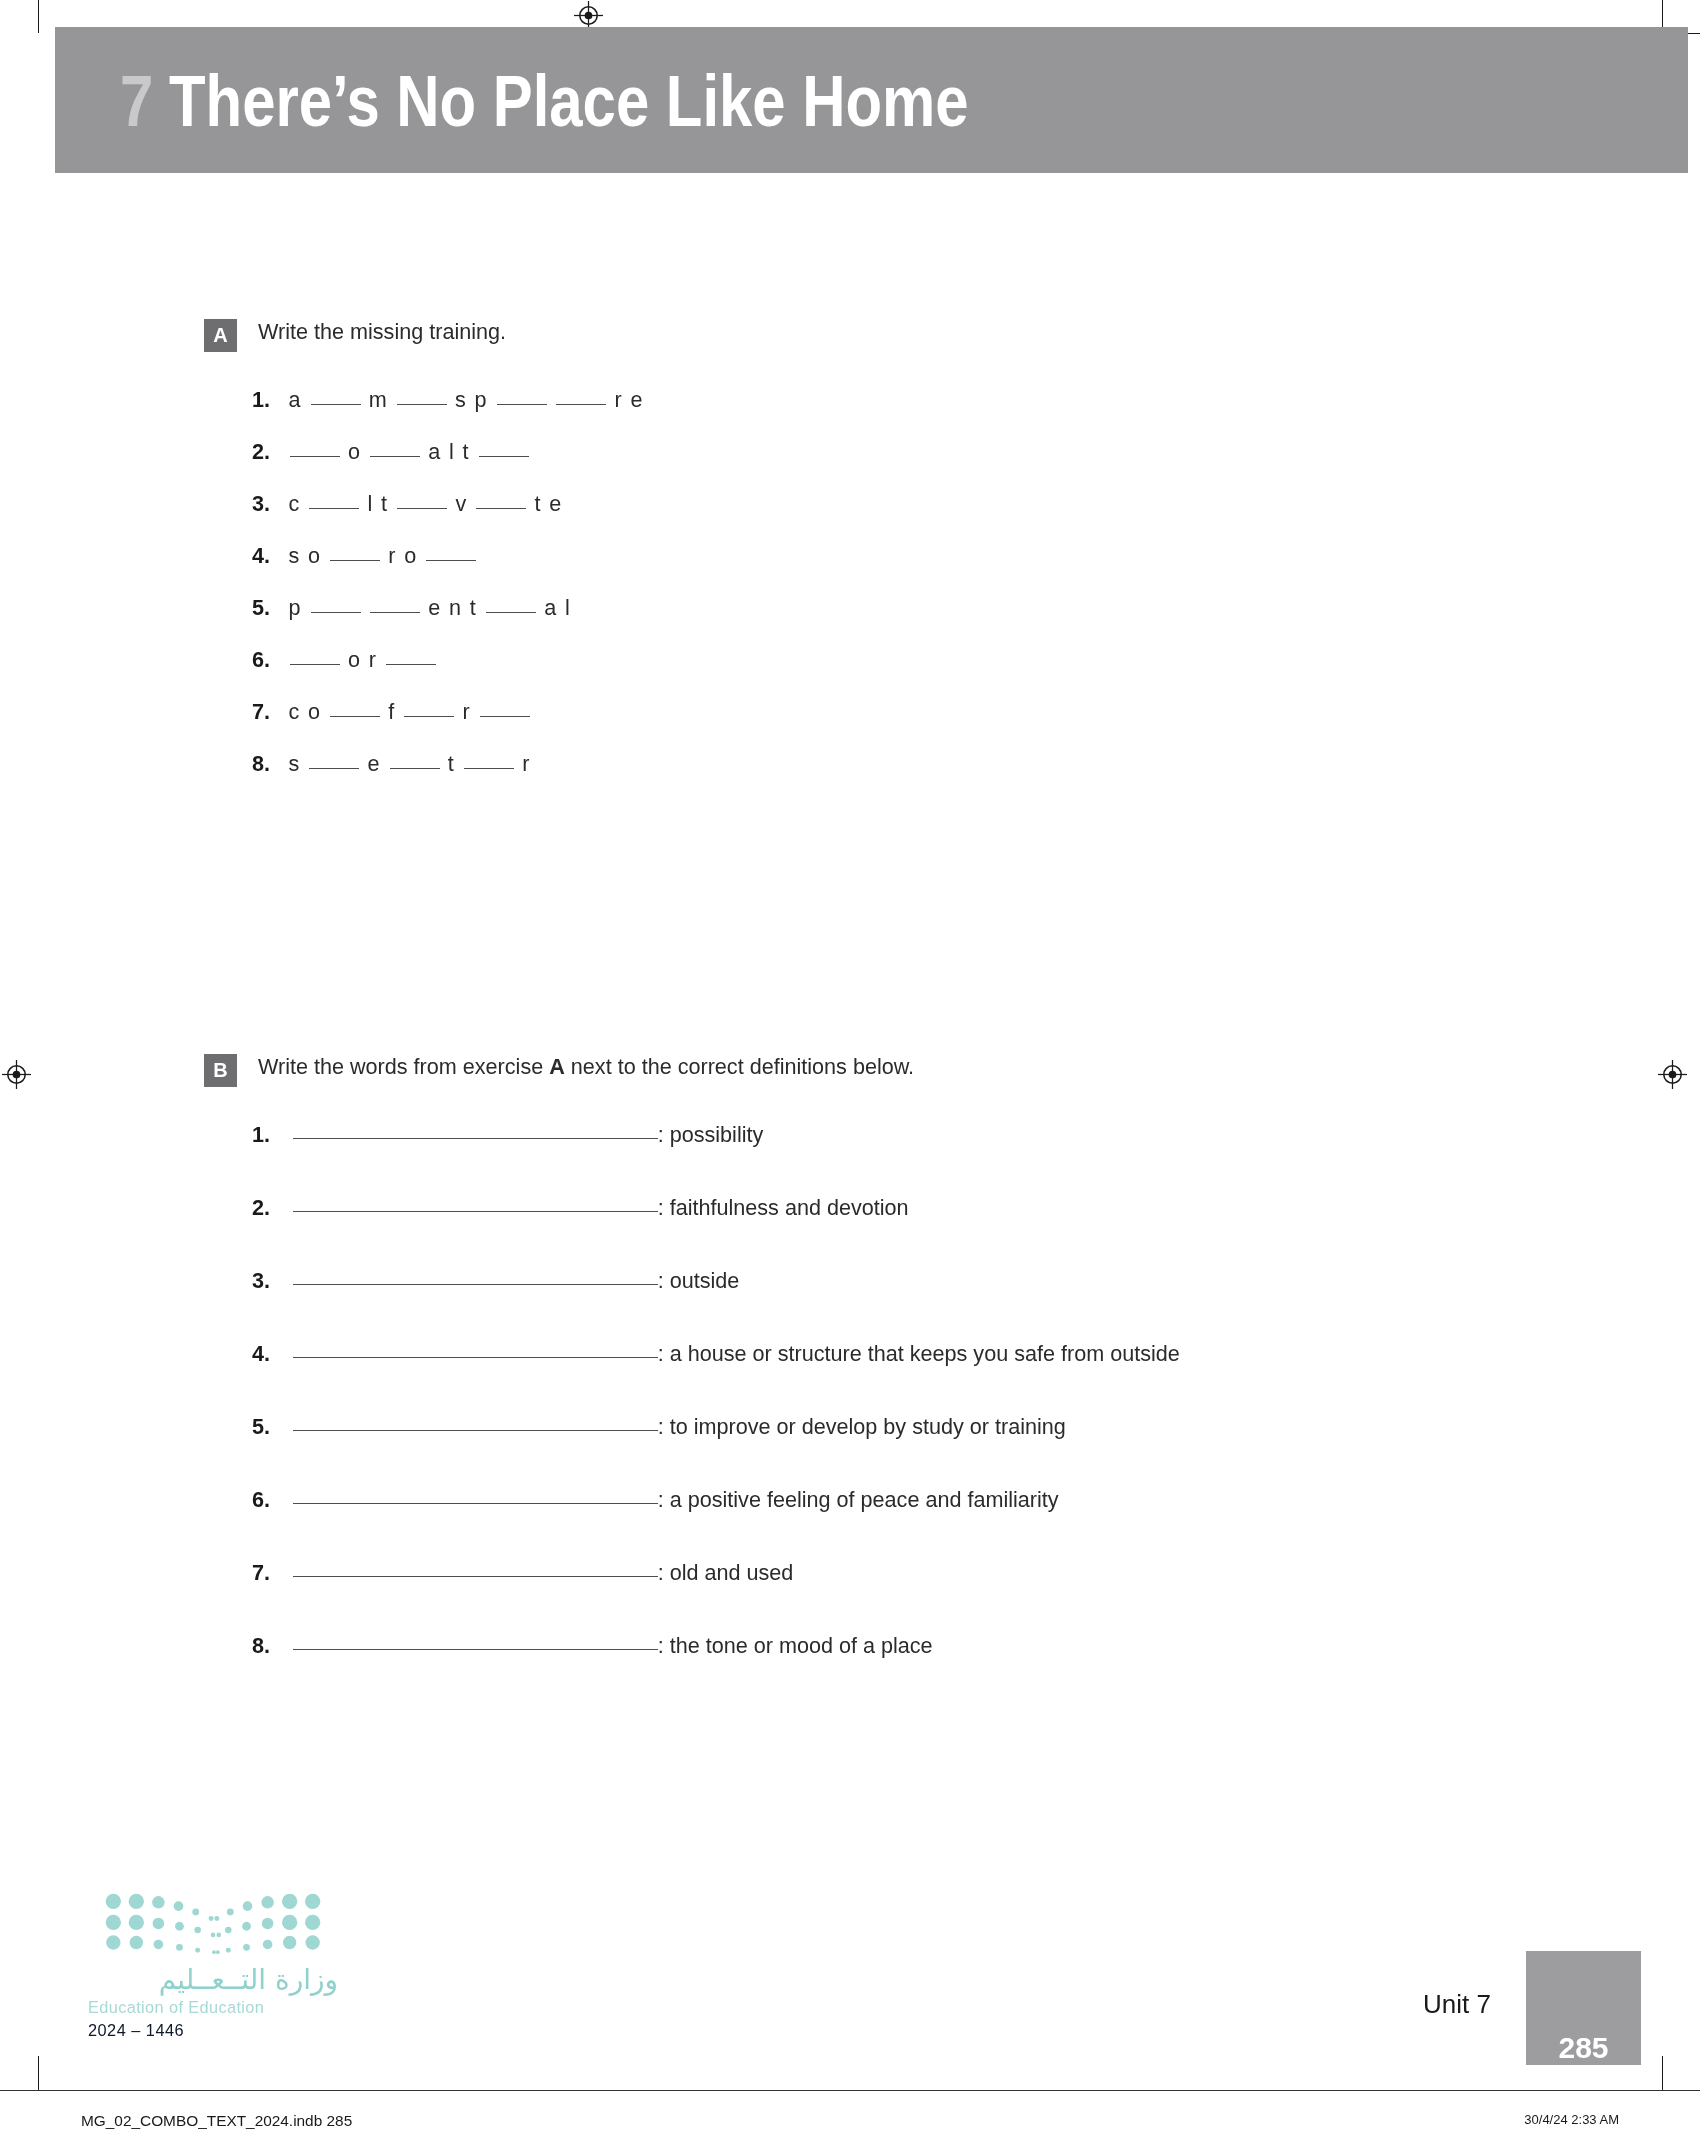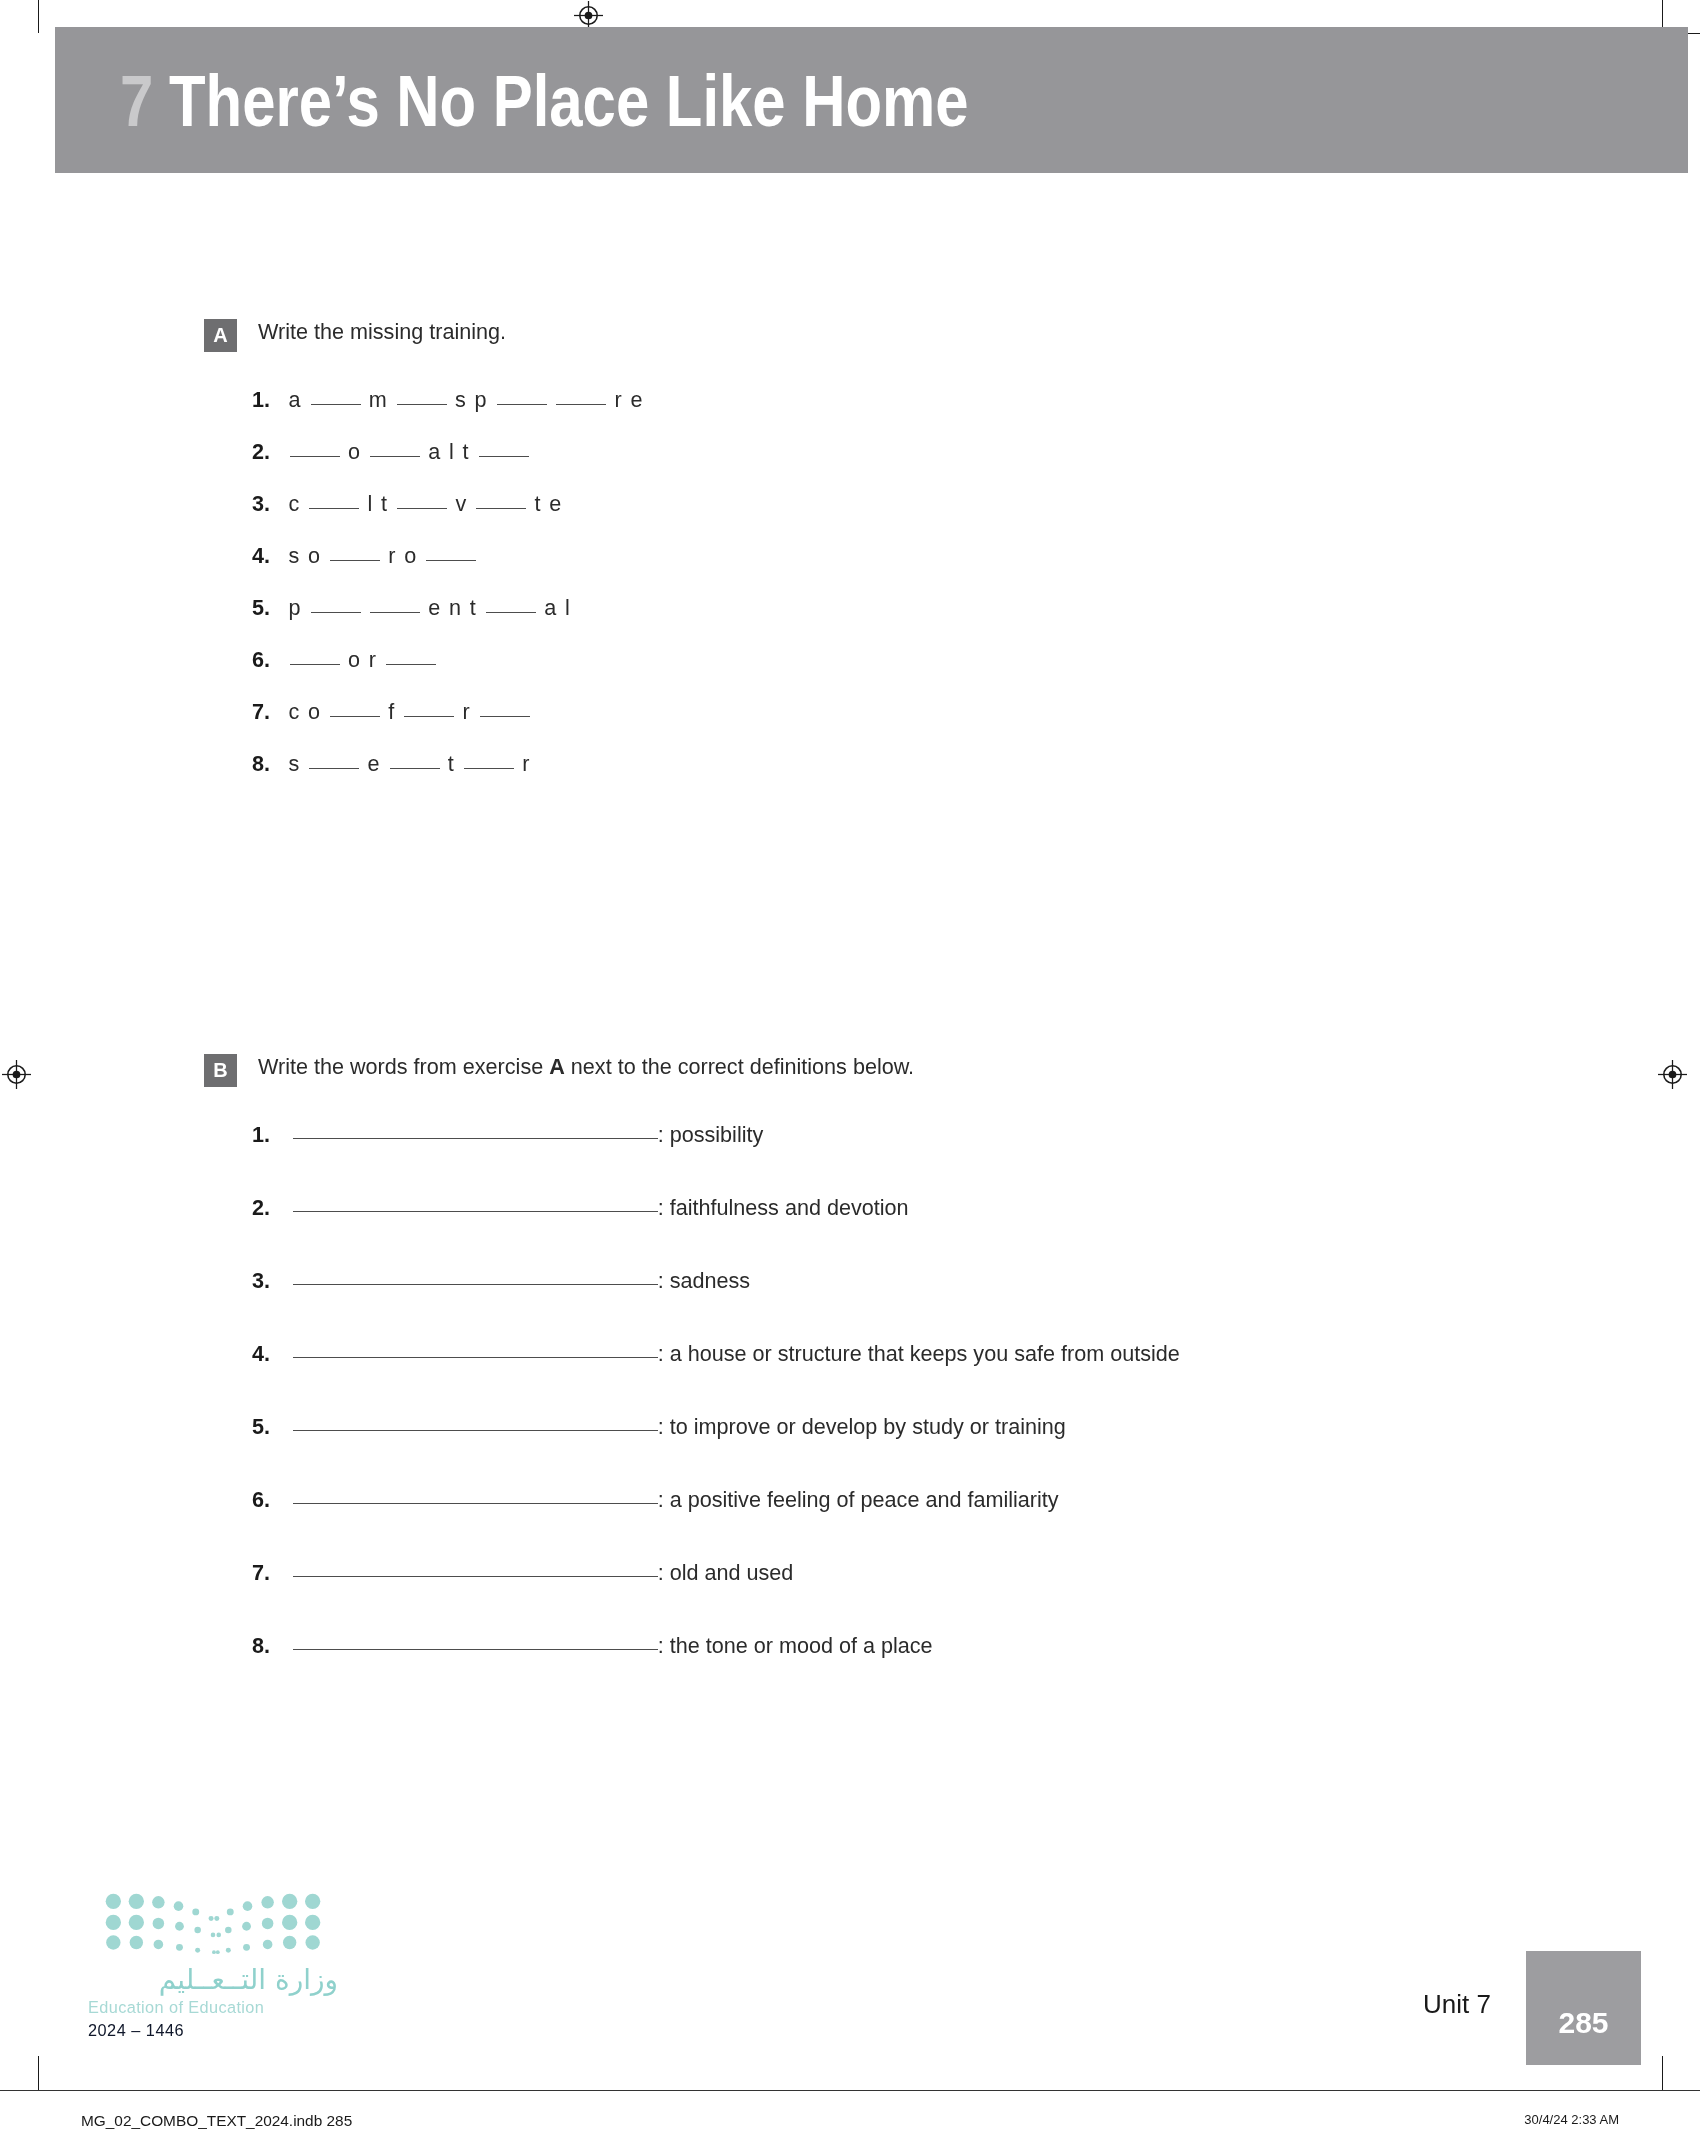--- a/index.html
+++ b/index.html
@@ -192,21 +192,21 @@
     color: #1a1a1a;
   }
   .page-box {
     position: absolute;
     left: 1526px;
     top: 1951px;
     width: 115px;
     height: 114px;
     background: #9d9da0;
     display: flex;
-    align-items: center;
+    align-items: flex-end;
     justify-content: center;
   }
   .page-num {
     color: #ffffff;
     font-size: 30px;
     font-weight: 700;
     margin-top: 29px;
   }
 
   .meta-bar {
@@ -404,21 +404,21 @@
         <span class="def-text">: possibility</span>
       </div>
       <div class="def-row">
         <span class="item-num">2.</span>
         <span class="def-blank"></span>
         <span class="def-text">: faithfulness and devotion</span>
       </div>
       <div class="def-row">
         <span class="item-num">3.</span>
         <span class="def-blank"></span>
-        <span class="def-text">: sadness</span>
+        <span class="def-text">: outside</span>
       </div>
       <div class="def-row">
         <span class="item-num">4.</span>
         <span class="def-blank"></span>
         <span class="def-text">: a house or structure that keeps you safe from outside</span>
       </div>
       <div class="def-row">
         <span class="item-num">5.</span>
         <span class="def-blank"></span>
         <span class="def-text">: to improve or develop by study or training</span>

